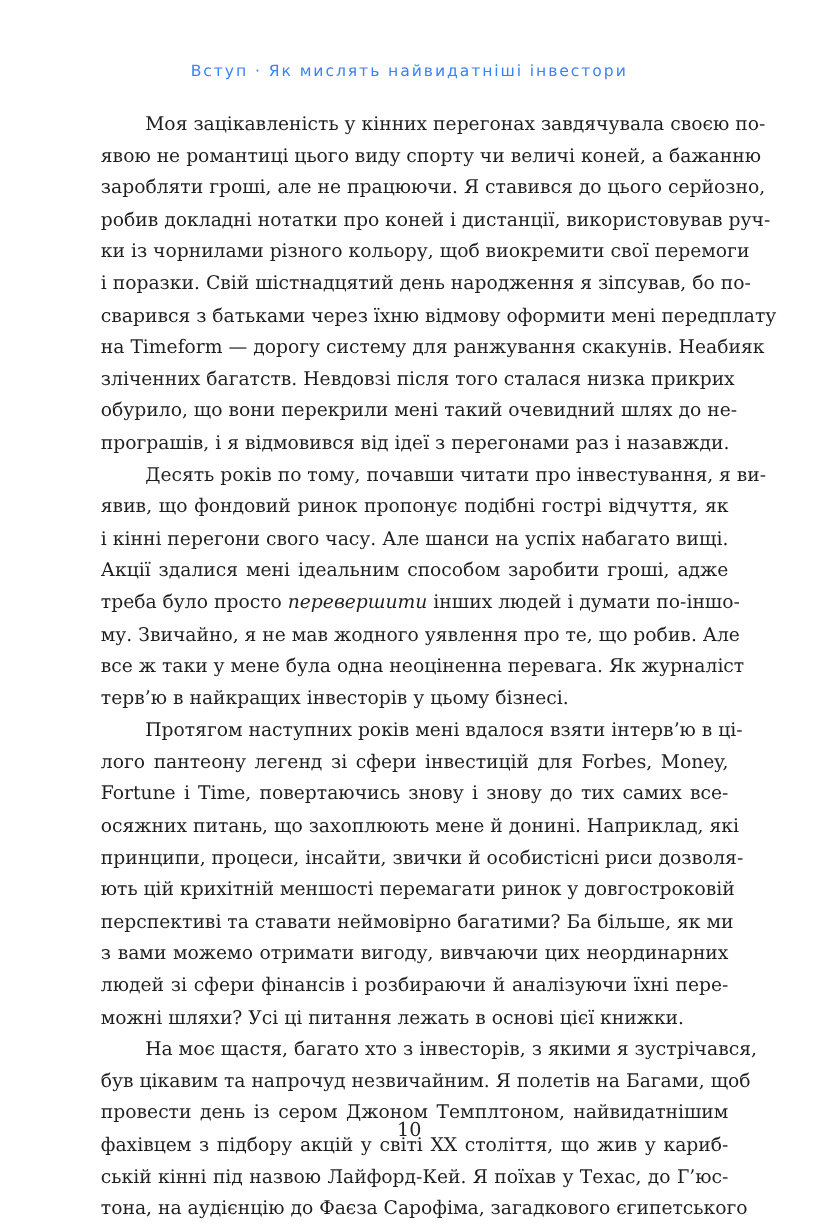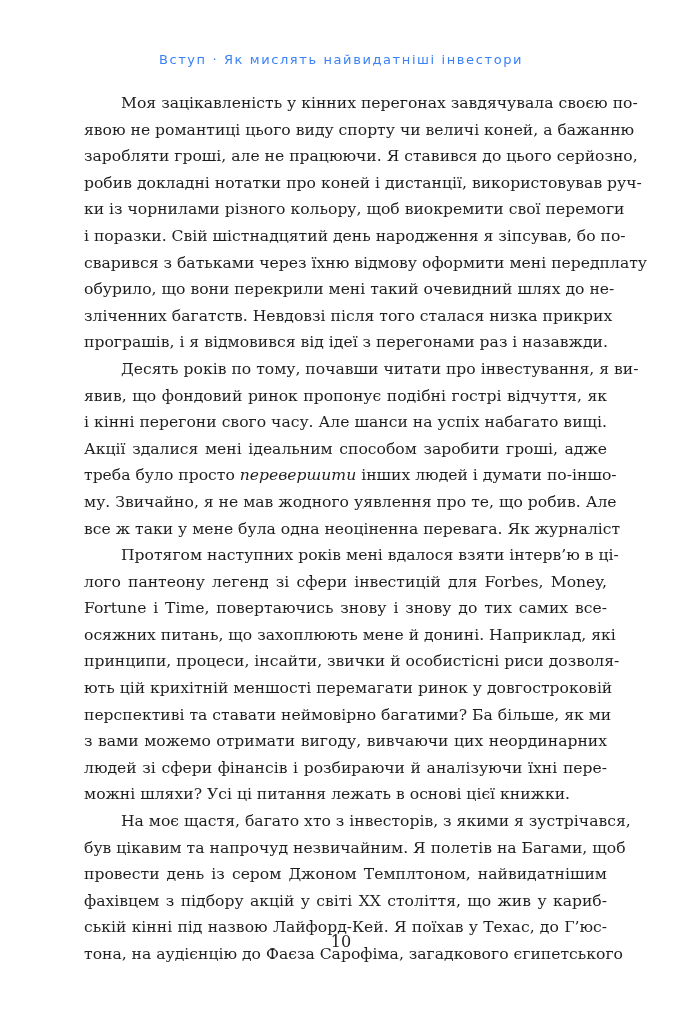--- a/index.html
+++ b/index.html
@@ -29,32 +29,34 @@
 
 <div class="body-text" id="body-text">
     <div>
       <span class="line indent">Моя зацікавленість у кінних перегонах завдячувала своєю по-</span>
       <span class="line">явою не романтиці цього виду спорту чи величі коней, а бажанню</span>
       <span class="line">заробляти гроші, але не працюючи. Я ставився до цього серйозно,</span>
       <span class="line">робив докладні нотатки про коней і дистанції, використовував руч-</span>
       <span class="line">ки із чорнилами різного кольору, щоб виокремити свої перемоги</span>
       <span class="line">і поразки. Свій шістнадцятий день народження я зіпсував, бо по-</span>
       <span class="line">сварився з батьками через їхню відмову оформити мені передплату</span>
+      <span class="line">на Timeform — дорогу систему для ранжування скакунів. Неабияк</span>
+      <span class="line">зліченних багатств. Невдовзі після того сталася низка прикрих</span>
       <span class="line">обурило, що вони перекрили мені такий очевидний шлях до не-</span>
-      <span class="line">зліченних багатств. Невдовзі після того сталася низка прикрих</span>
       <span class="line last">програшів, і я відмовився від ідеї з перегонами раз і назавжди.</span>
     </div>
     <div>
       <span class="line indent">Десять років по тому, почавши читати про інвестування, я ви-</span>
       <span class="line">явив, що фондовий ринок пропонує подібні гострі відчуття, як</span>
       <span class="line">і кінні перегони свого часу. Але шанси на успіх набагато вищі.</span>
       <span class="line">Акції здалися мені ідеальним способом заробити гроші, адже</span>
       <span class="line">треба було просто <em>перевершити</em> інших людей і думати по-іншо-</span>
       <span class="line">му. Звичайно, я не мав жодного уявлення про те, що робив. Але</span>
       <span class="line">все ж таки у мене була одна неоціненна перевага. Як журналіст</span>
+      <span class="line last">терв’ю в найкращих інвесторів у цьому бізнесі.</span>
     </div>
     <div>
       <span class="line indent">Протягом наступних років мені вдалося взяти інтерв’ю в ці-</span>
       <span class="line">лого пантеону легенд зі сфери інвестицій для Forbes, Money,</span>
       <span class="line">Fortune і Time, повертаючись знову і знову до тих самих все-</span>
       <span class="line">осяжних питань, що захоплюють мене й донині. Наприклад, які</span>
       <span class="line">принципи, процеси, інсайти, звички й особистісні риси дозволя-</span>
       <span class="line">ють цій крихітній меншості перемагати ринок у довгостроковій</span>
       <span class="line">перспективі та ставати неймовірно багатими? Ба більше, як ми</span>
       <span class="line">з вами можемо отримати вигоду, вивчаючи цих неординарних</span>

